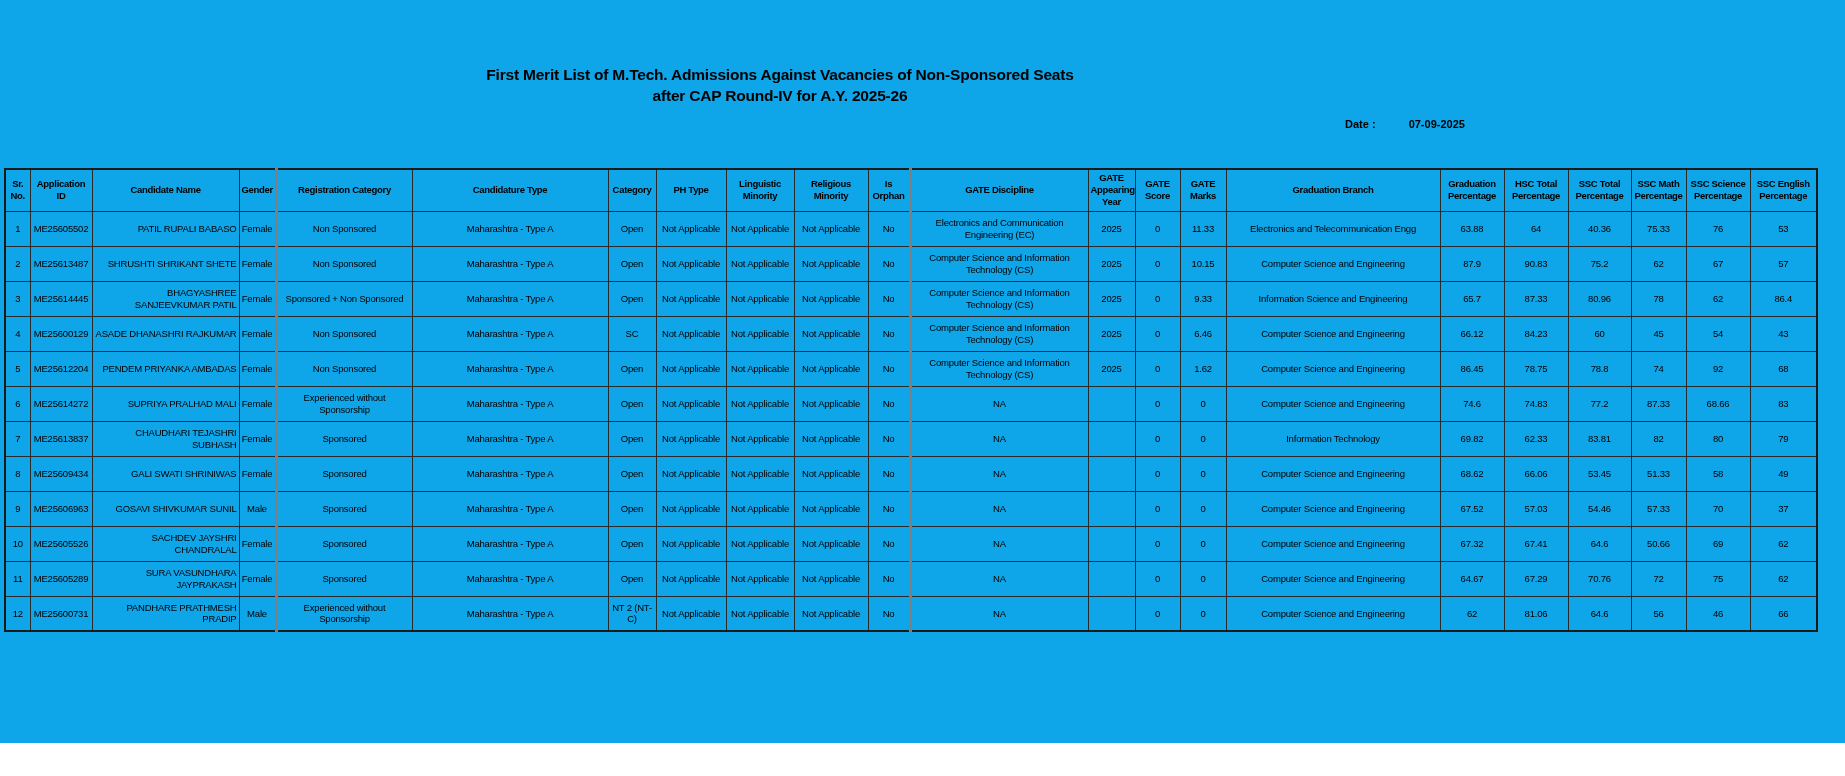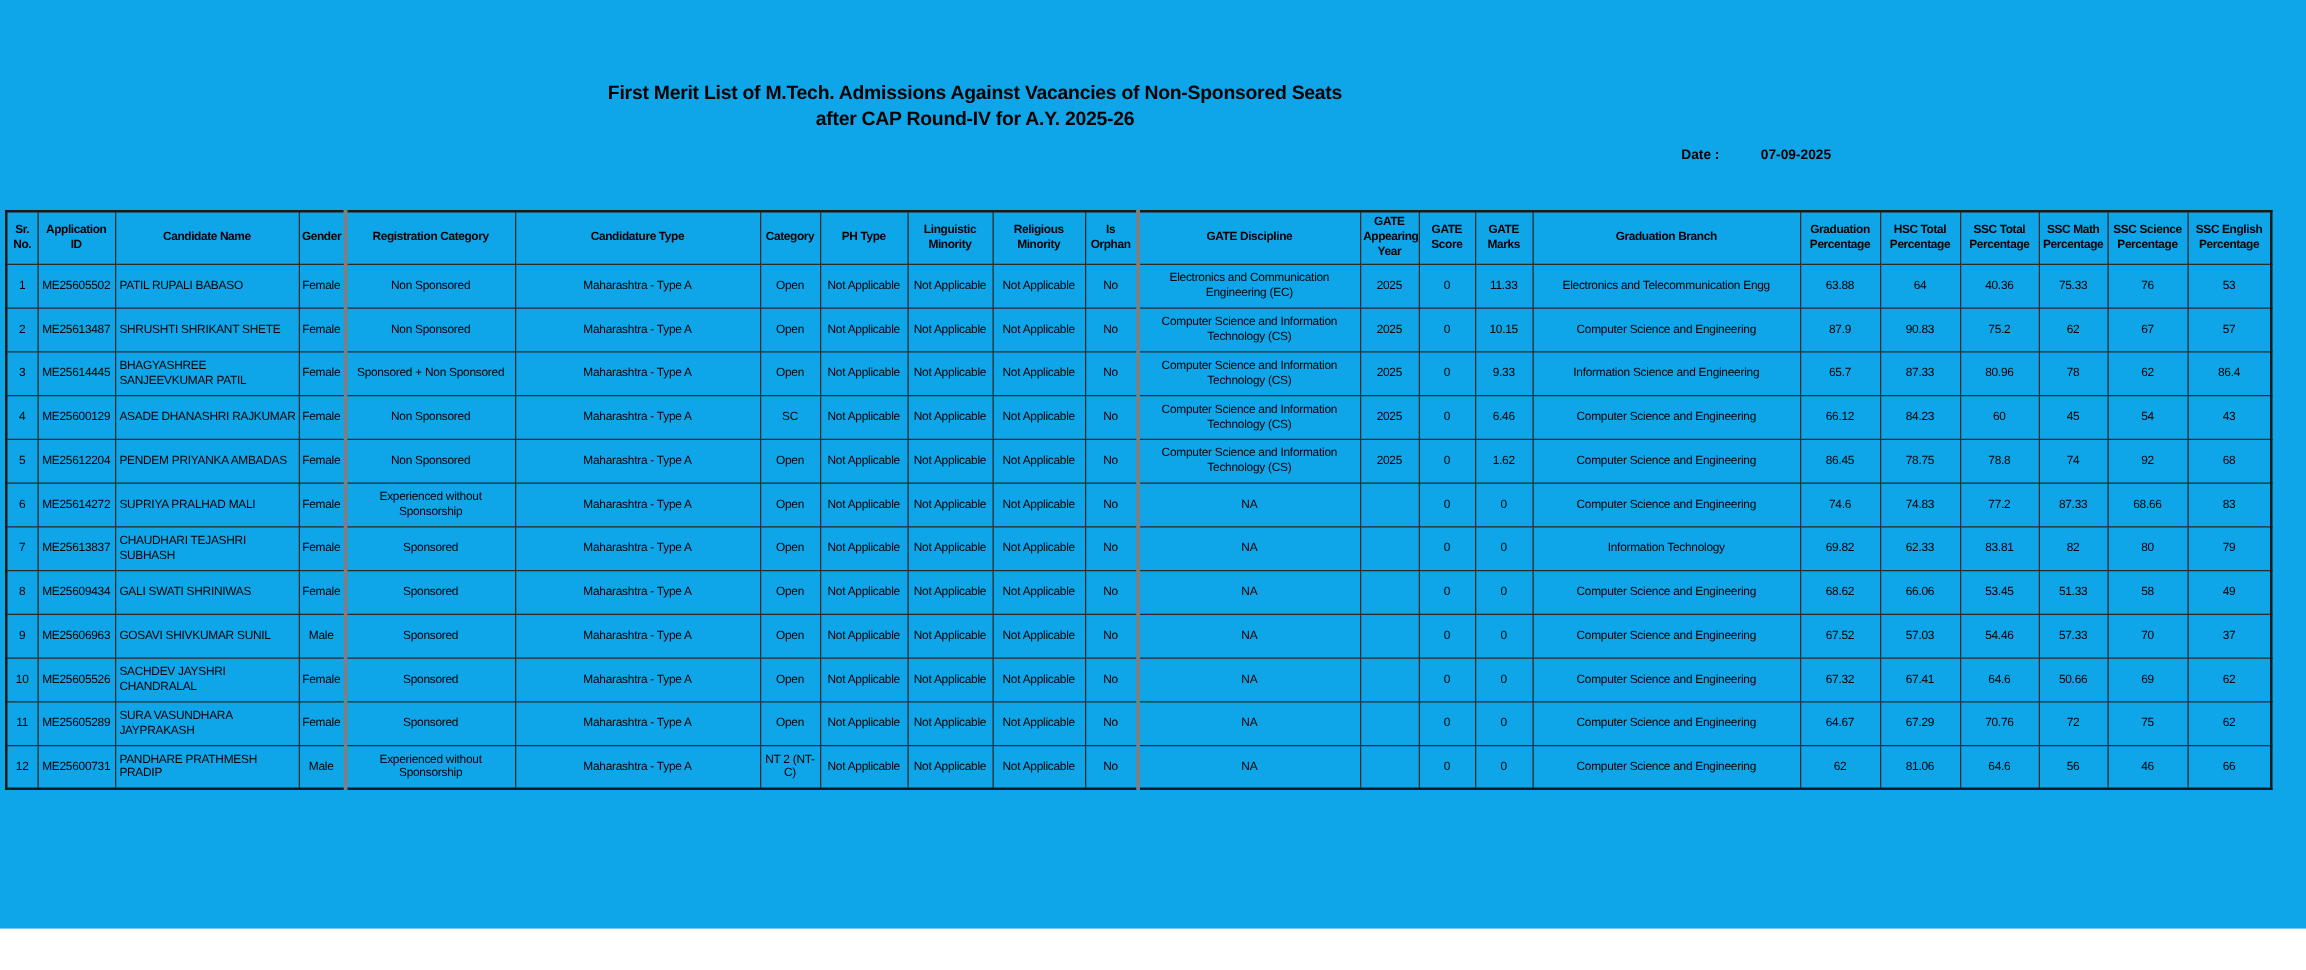--- a/index.html
+++ b/index.html
@@ -38,21 +38,21 @@
   }
   table.merit th {
     font-size:9.5px; font-weight:bold;
     letter-spacing:-0.3px;
     height:42px; line-height:12px;
   }
   table.merit td {
     font-size:9.5px; letter-spacing:-0.2px;
     height:35px; line-height:11.5px;
   }
-  table.merit td.col-name { text-align:left; padding-left:3px; }
+  table.merit td.col-name { text-align:right; padding-left:3px; }
   table.merit th.thick-r, table.merit td.thick-r { border-right:3px solid #7f7f7f; }
   .principal {
     position:absolute; top:745px; left:1643px;
     font-size:12.5px; font-weight:bold; letter-spacing:0.2px;text-decoration:underline;
   }
 </style>
 </head>
 <body>
 
 <div class="page">

